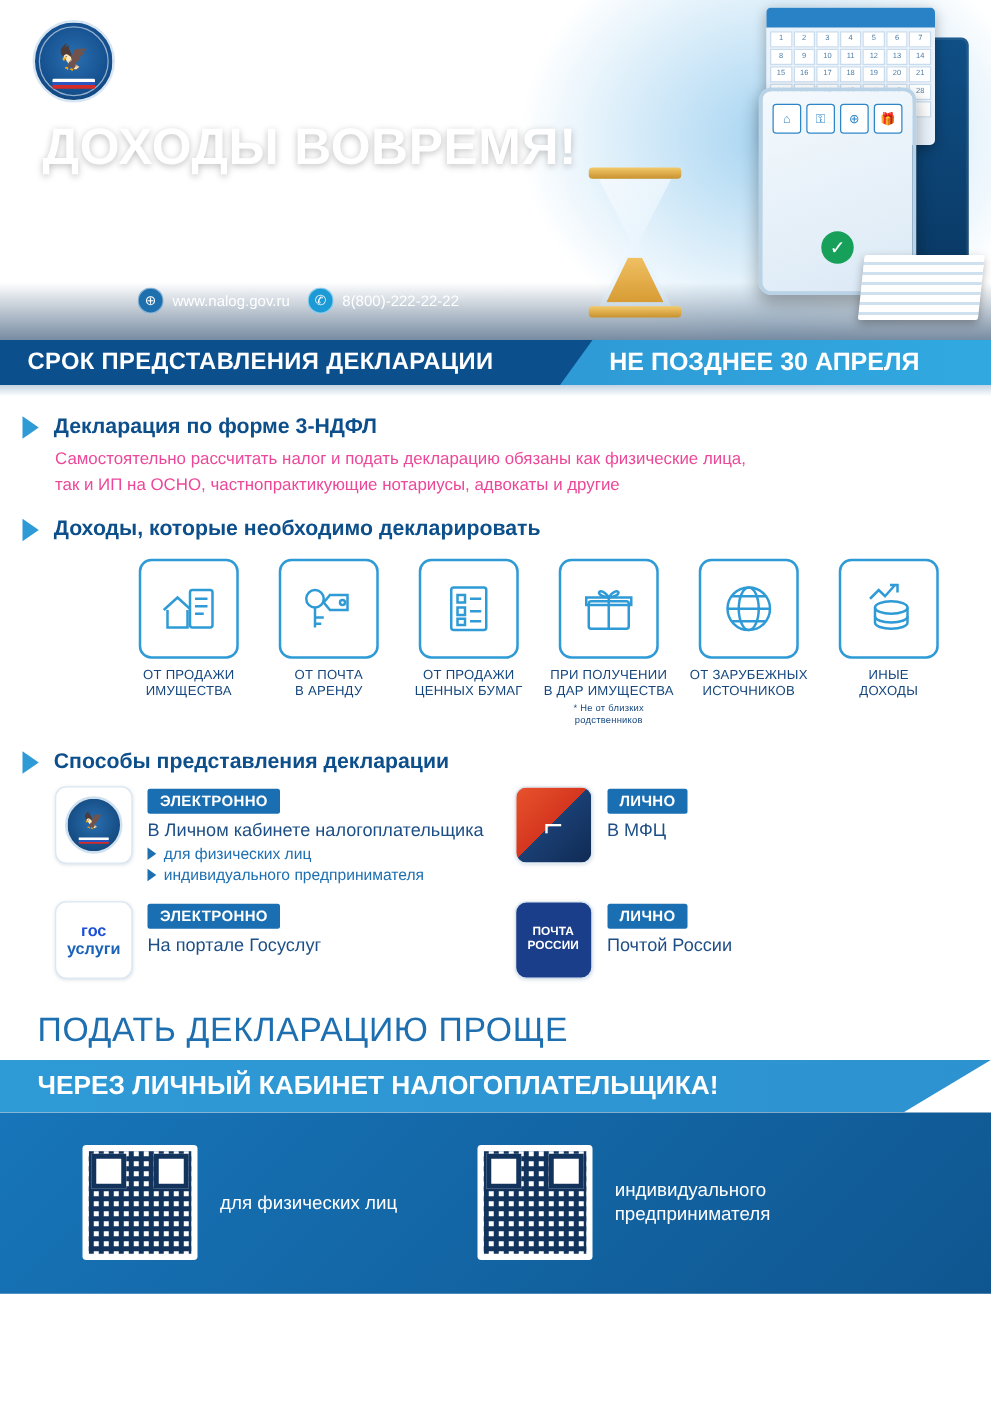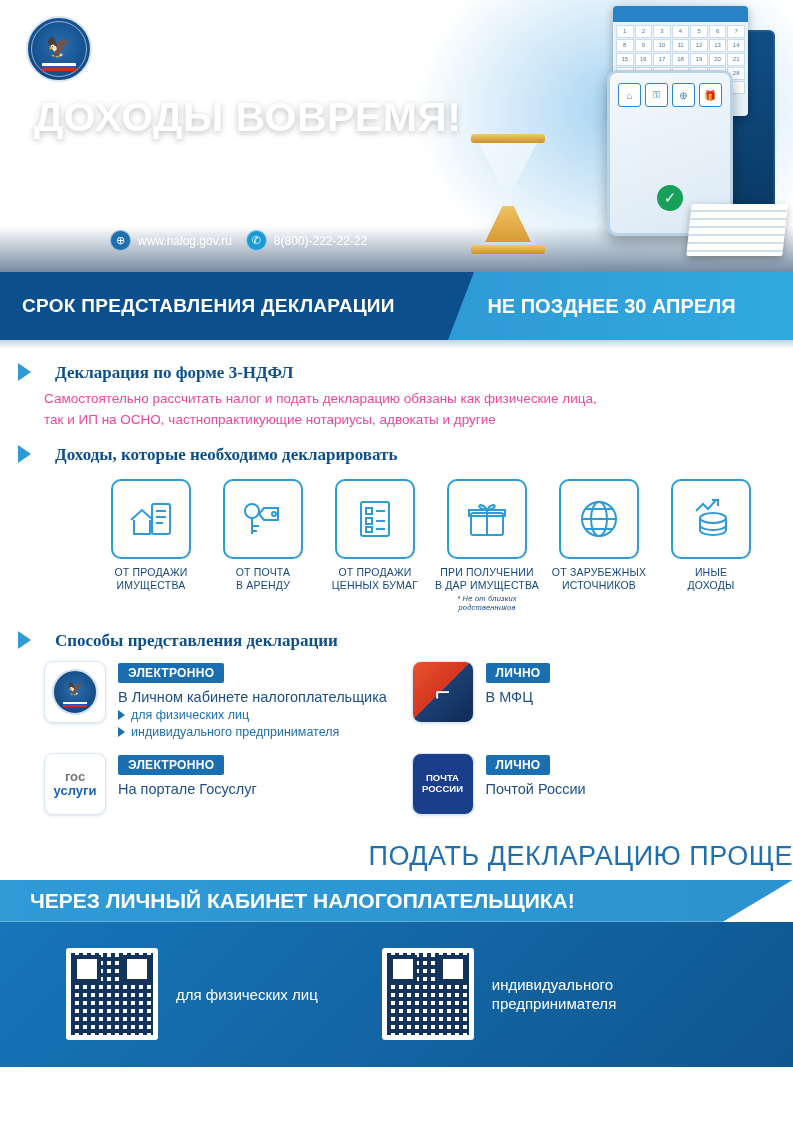--- a/index.html
+++ b/index.html
@@ -231,21 +231,21 @@
     width: 96px; height: 52px;
     background: repeating-linear-gradient(180deg,#ffffff 0 6px,#cfe0ef 6px 8px);
     border-radius: 2px;
     box-shadow: 0 3px 8px rgba(0,0,0,0.3);
     transform: skewX(-6deg);
   }
 
   
   .deadline {
     position: relative;
-    height: 68px;
+    height: 36px;
     background: #0d4f8b;
     display: flex;
     align-items: stretch;
   }
   .deadline .left {
     flex: 0 0 452px;
     background: #0c4f8d;
     color: #ffffff;
     font-weight: bold;
     font-size: 19px;
@@ -270,24 +270,23 @@
     clip-path: polygon(26px 0, 100% 0, 100% 100%, 0 100%);
   }
   .deadline-shadow {
     height: 9px;
     background: linear-gradient(180deg, rgba(13,79,139,0.25), rgba(13,79,139,0));
   }
 
   
   .section-head {
     display: flex;
-    align-items: flex-start;
-    gap: 24px;
+    align-items: flex-end;
+    gap: 12px;
     margin: 14px 0 6px 18px;
-    font-family: Liberation Serif, serif;
   }
   .arrow-mark {
     width: 0; height: 0;
     border-top: 9px solid transparent;
     border-bottom: 9px solid transparent;
     border-left: 13px solid #2e9ad6;
   }
   .section-head h2 {
     margin: 0;
     font-size: 17px;
@@ -324,21 +323,20 @@
     margin-top: 7px;
     font-size: 10.5px;
     line-height: 1.25;
     color: #15477e;
     letter-spacing: 0.2px;
   }
   .income-note {
     font-size: 7.5px;
     color: #15477e;
     margin-top: 2px;
-    font-style: italic;
   }
 
   
   .methods {
     margin: 10px 22px 0 44px;
     display: grid;
     grid-template-columns: 1fr 1fr;
     row-gap: 14px;
     column-gap: 8px;
   }
@@ -357,21 +355,21 @@
     flex: 0 0 auto;
     overflow: hidden;
   }
   .m-logo.fns { background: #ffffff; }
   .m-logo.gosuslugi {
     flex-direction: column;
     line-height: 1.05;
     font-weight: bold;
     font-size: 13px;
   }
-  .m-logo.gosuslugi .g1 { color: #737373; }
+  .m-logo.gosuslugi .g1 { color: #1d4ed8; }
   .m-logo.gosuslugi .g2 { color: #1b63b8; }
   .m-logo.mfc {
     background: linear-gradient(135deg,#e8532c 0%, #d4361f 48%, #1a3f73 48%, #102a54 100%);
   }
   .m-logo.mfc .glyph {
     color: #ffffff;
     font-size: 26px;
     font-weight: bold;
     line-height: 1;
   }
@@ -413,21 +411,20 @@
     border-bottom: 5px solid transparent;
     border-left: 7px solid #1d6fb0;
   }
 
   
   .footer-title {
     margin: 26px 0 0 30px;
     font-size: 27px;
     color: #1d6fb0;
     letter-spacing: 0.5px;
-    text-align: right;
   }
   .footer-bar {
     margin-top: 8px;
     height: 42px;
     background: linear-gradient(90deg,#2e9ad6,#2d93d0);
     color: #ffffff;
     font-weight: bold;
     font-size: 21px;
     display: flex;
     align-items: center;

